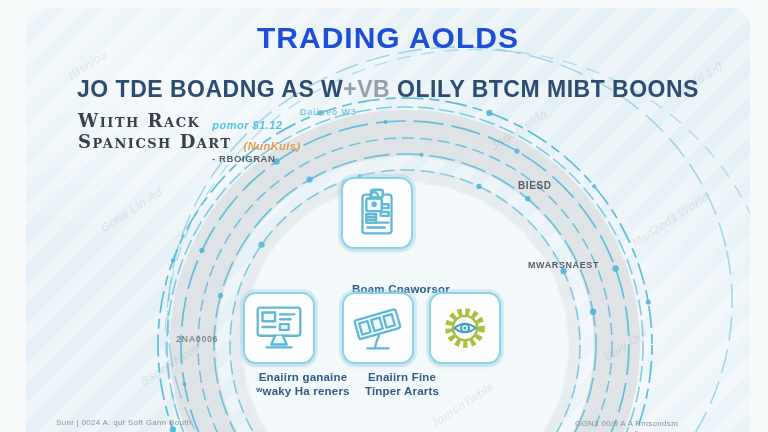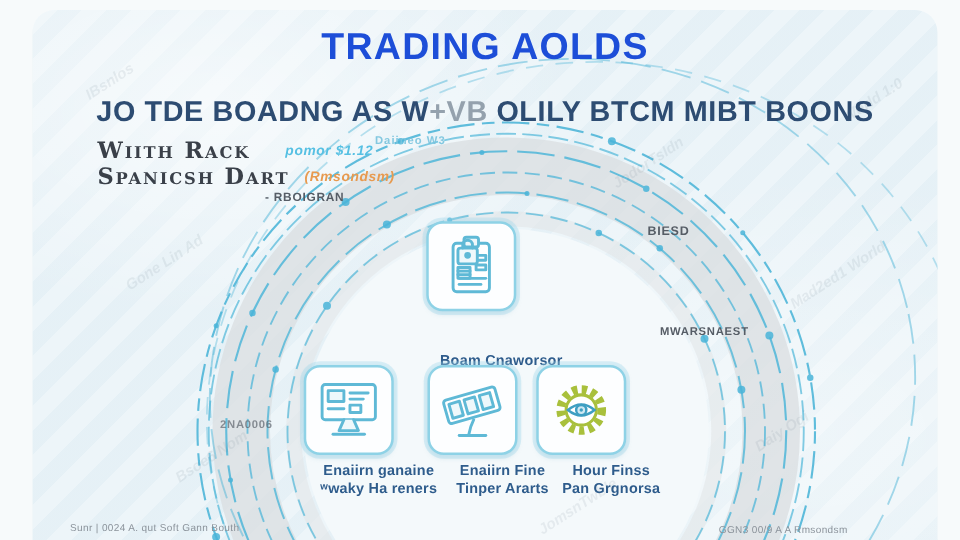--- a/index.html
+++ b/index.html
@@ -11,24 +11,24 @@
      background:
        radial-gradient(420px 240px at 20% 18%,rgba(255,255,255,.55),rgba(255,255,255,0) 70%),
        radial-gradient(500px 300px at 85% 80%,rgba(255,255,255,.35),rgba(255,255,255,0) 70%),
        repeating-linear-gradient(135deg,rgba(255,255,255,.18) 0 14px,rgba(214,230,238,.18) 14px 28px);}
   #rings{position:absolute;left:-26px;top:-8px;width:768px;height:432px;}
   .hdr{position:absolute;left:0;right:0;text-align:center;}
   .title{top:13px;font-size:30px;font-weight:800;letter-spacing:1px;color:#1d4ed8;}
   .subtitle{top:68px;font-size:23px;font-weight:700;letter-spacing:.5px;color:#2d4c72;}
   .subtitle .muted{color:#94a1ad;}
   .leftnote{position:absolute;left:52px;top:102px;}
-  .noteline{display:flex;align-items:center;gap:12px;}
+  .noteline{display:flex;align-items:flex-end;gap:12px;}
   .notemain{font-family:"DejaVu Serif",serif;font-variant:small-caps;font-weight:700;
             font-size:18px;letter-spacing:1.5px;color:#3a4049;}
-  .noteann1{font-size:11px;font-weight:700;font-style:italic;color:#56c0e3;letter-spacing:.5px;margin-left:16px;}
+  .noteann1{font-size:11px;font-weight:700;font-style:italic;color:#56c0e3;letter-spacing:.5px;}
   .noteann2{font-size:11px;font-weight:700;font-style:italic;color:#e79a4f;letter-spacing:.5px;}
   .ringlabel{position:absolute;font-size:9.5px;font-weight:700;color:#565d66;letter-spacing:.6px;}
   .card{position:absolute;width:68px;height:68px;background:#fdfeff;border:2px solid #8ed2e6;
         border-radius:13px;box-shadow:0 0 0 3px rgba(158,214,235,.35),0 2px 4px rgba(120,170,195,.25);}
   .card svg{position:absolute;inset:3px;}
   .caption{position:absolute;width:160px;text-align:center;font-size:11.5px;font-weight:700;
            color:#2e5c8c;line-height:13.5px;letter-spacing:.2px;}
   .footer{position:absolute;font-size:8px;color:#8b939b;letter-spacing:.3px;}
   .wm{position:absolute;font-size:12px;font-weight:700;font-style:italic;color:#5d7280;
       opacity:.10;transform:rotate(-33deg);white-space:nowrap;}
@@ -90,21 +90,21 @@
     <span>JO TDE BOADNG AS W</span><span class="muted">+VB</span><span> OLILY BTCM MIBT BOONS</span>
   </div>
 
   <div class="leftnote">
     <div class="noteline">
       <span class="notemain">Wiith Rack</span>
       <span class="noteann1">pomor $1.12</span>
     </div>
     <div class="noteline">
       <span class="notemain">Spanicsh Dart</span>
-      <span class="noteann2">(Rmsondsm)</span>
+      <span class="noteann2">(NunKuis)</span>
     </div>
   </div>
 
   <span class="ringtag" style="left:274px;top:99px;">Daiineo W3</span>
   <span class="ringlabel" style="left:186px;top:145px;">- RBOIGRAN</span>
   <span class="ringlabel" style="left:492px;top:172px;font-size:10px;">BIESD</span>
   <span class="ringlabel" style="left:502px;top:252px;font-size:9px;">MWARSNAEST</span>
   <span class="ringlabel" style="left:150px;top:326px;opacity:.65;font-size:9px;">2NA0006</span>
 
   <div class="card" style="left:315px;top:169px;">
@@ -169,24 +169,20 @@
 
   <div class="card" style="left:403px;top:284px;">
     <svg viewBox="0 0 64 64">
       <circle cx="32" cy="32" r="17" fill="none" stroke="#a9c03c" stroke-width="7" stroke-dasharray="4.4 3.6"></circle>
       <circle cx="32" cy="32" r="12.5" fill="#ffffff" stroke="#a9c03c" stroke-width="2.5"></circle>
       <path d="M21 32 Q32 23 43 32 Q32 41 21 32 Z" fill="#ffffff" stroke="#3f9fc2" stroke-width="2"></path>
       <circle cx="32" cy="32" r="4.2" fill="#cfe8f2" stroke="#3f9fc2" stroke-width="2"></circle>
       <circle cx="32" cy="32" r="1.4" fill="#3f9fc2"></circle>
     </svg>
   </div>
-  <div class="caption" style="left:383px;top:363px;">
-    <div>Hour Finss</div>
-    <div>Pan Grgnorsa</div>
-  </div>
 
   <span class="footer" style="left:30px;top:410px;">Sunr | 0024 A. qut Soft Gann Bouth</span>
   <span class="footer" style="left:549px;top:411px;">GGN3 00/9 A A Rmsondsm</span>
 
   <span class="wm" style="left:40px;top:50px;">IBsnlos</span>
   <span class="wm" style="left:70px;top:195px;">Gone Lin Ad</span>
   <span class="wm" style="left:460px;top:115px;">JodorTsIdn</span>
   <span class="wm" style="left:600px;top:205px;">Mad2ed1 World</span>
   <span class="wm" style="left:110px;top:350px;">Bsoe6 Nom</span>
   <span class="wm" style="left:400px;top:390px;">JomsnTwble</span>

